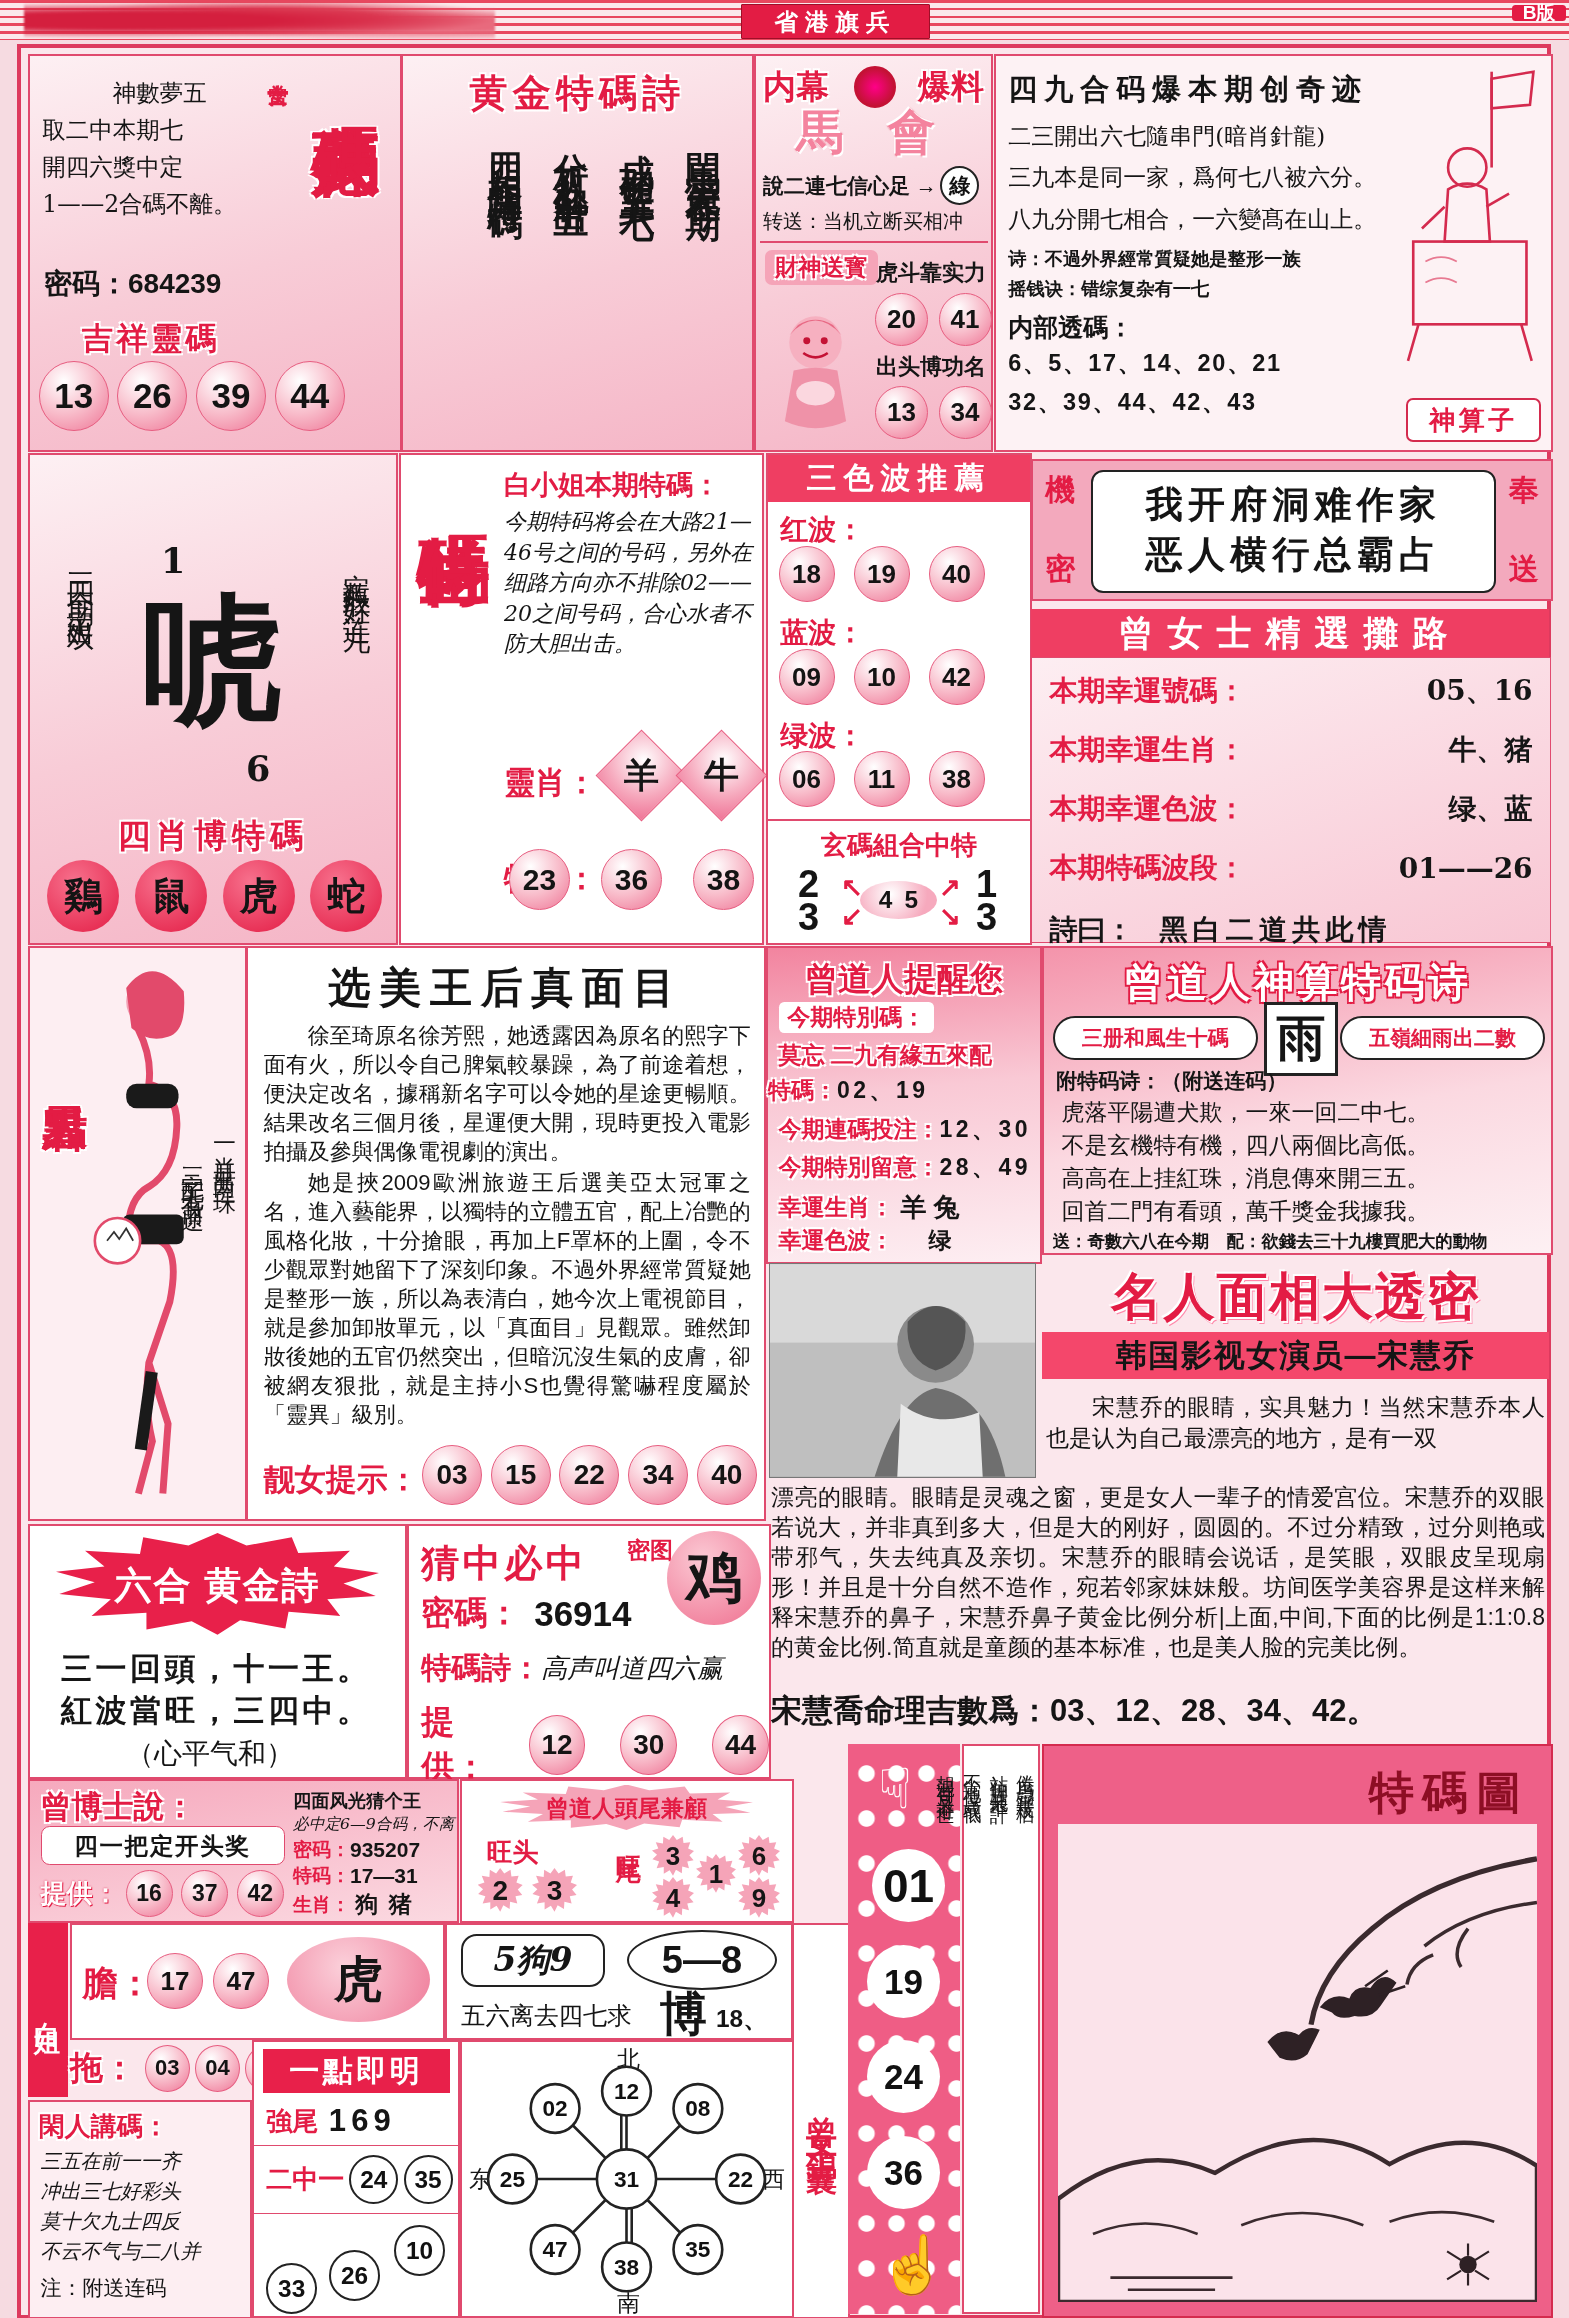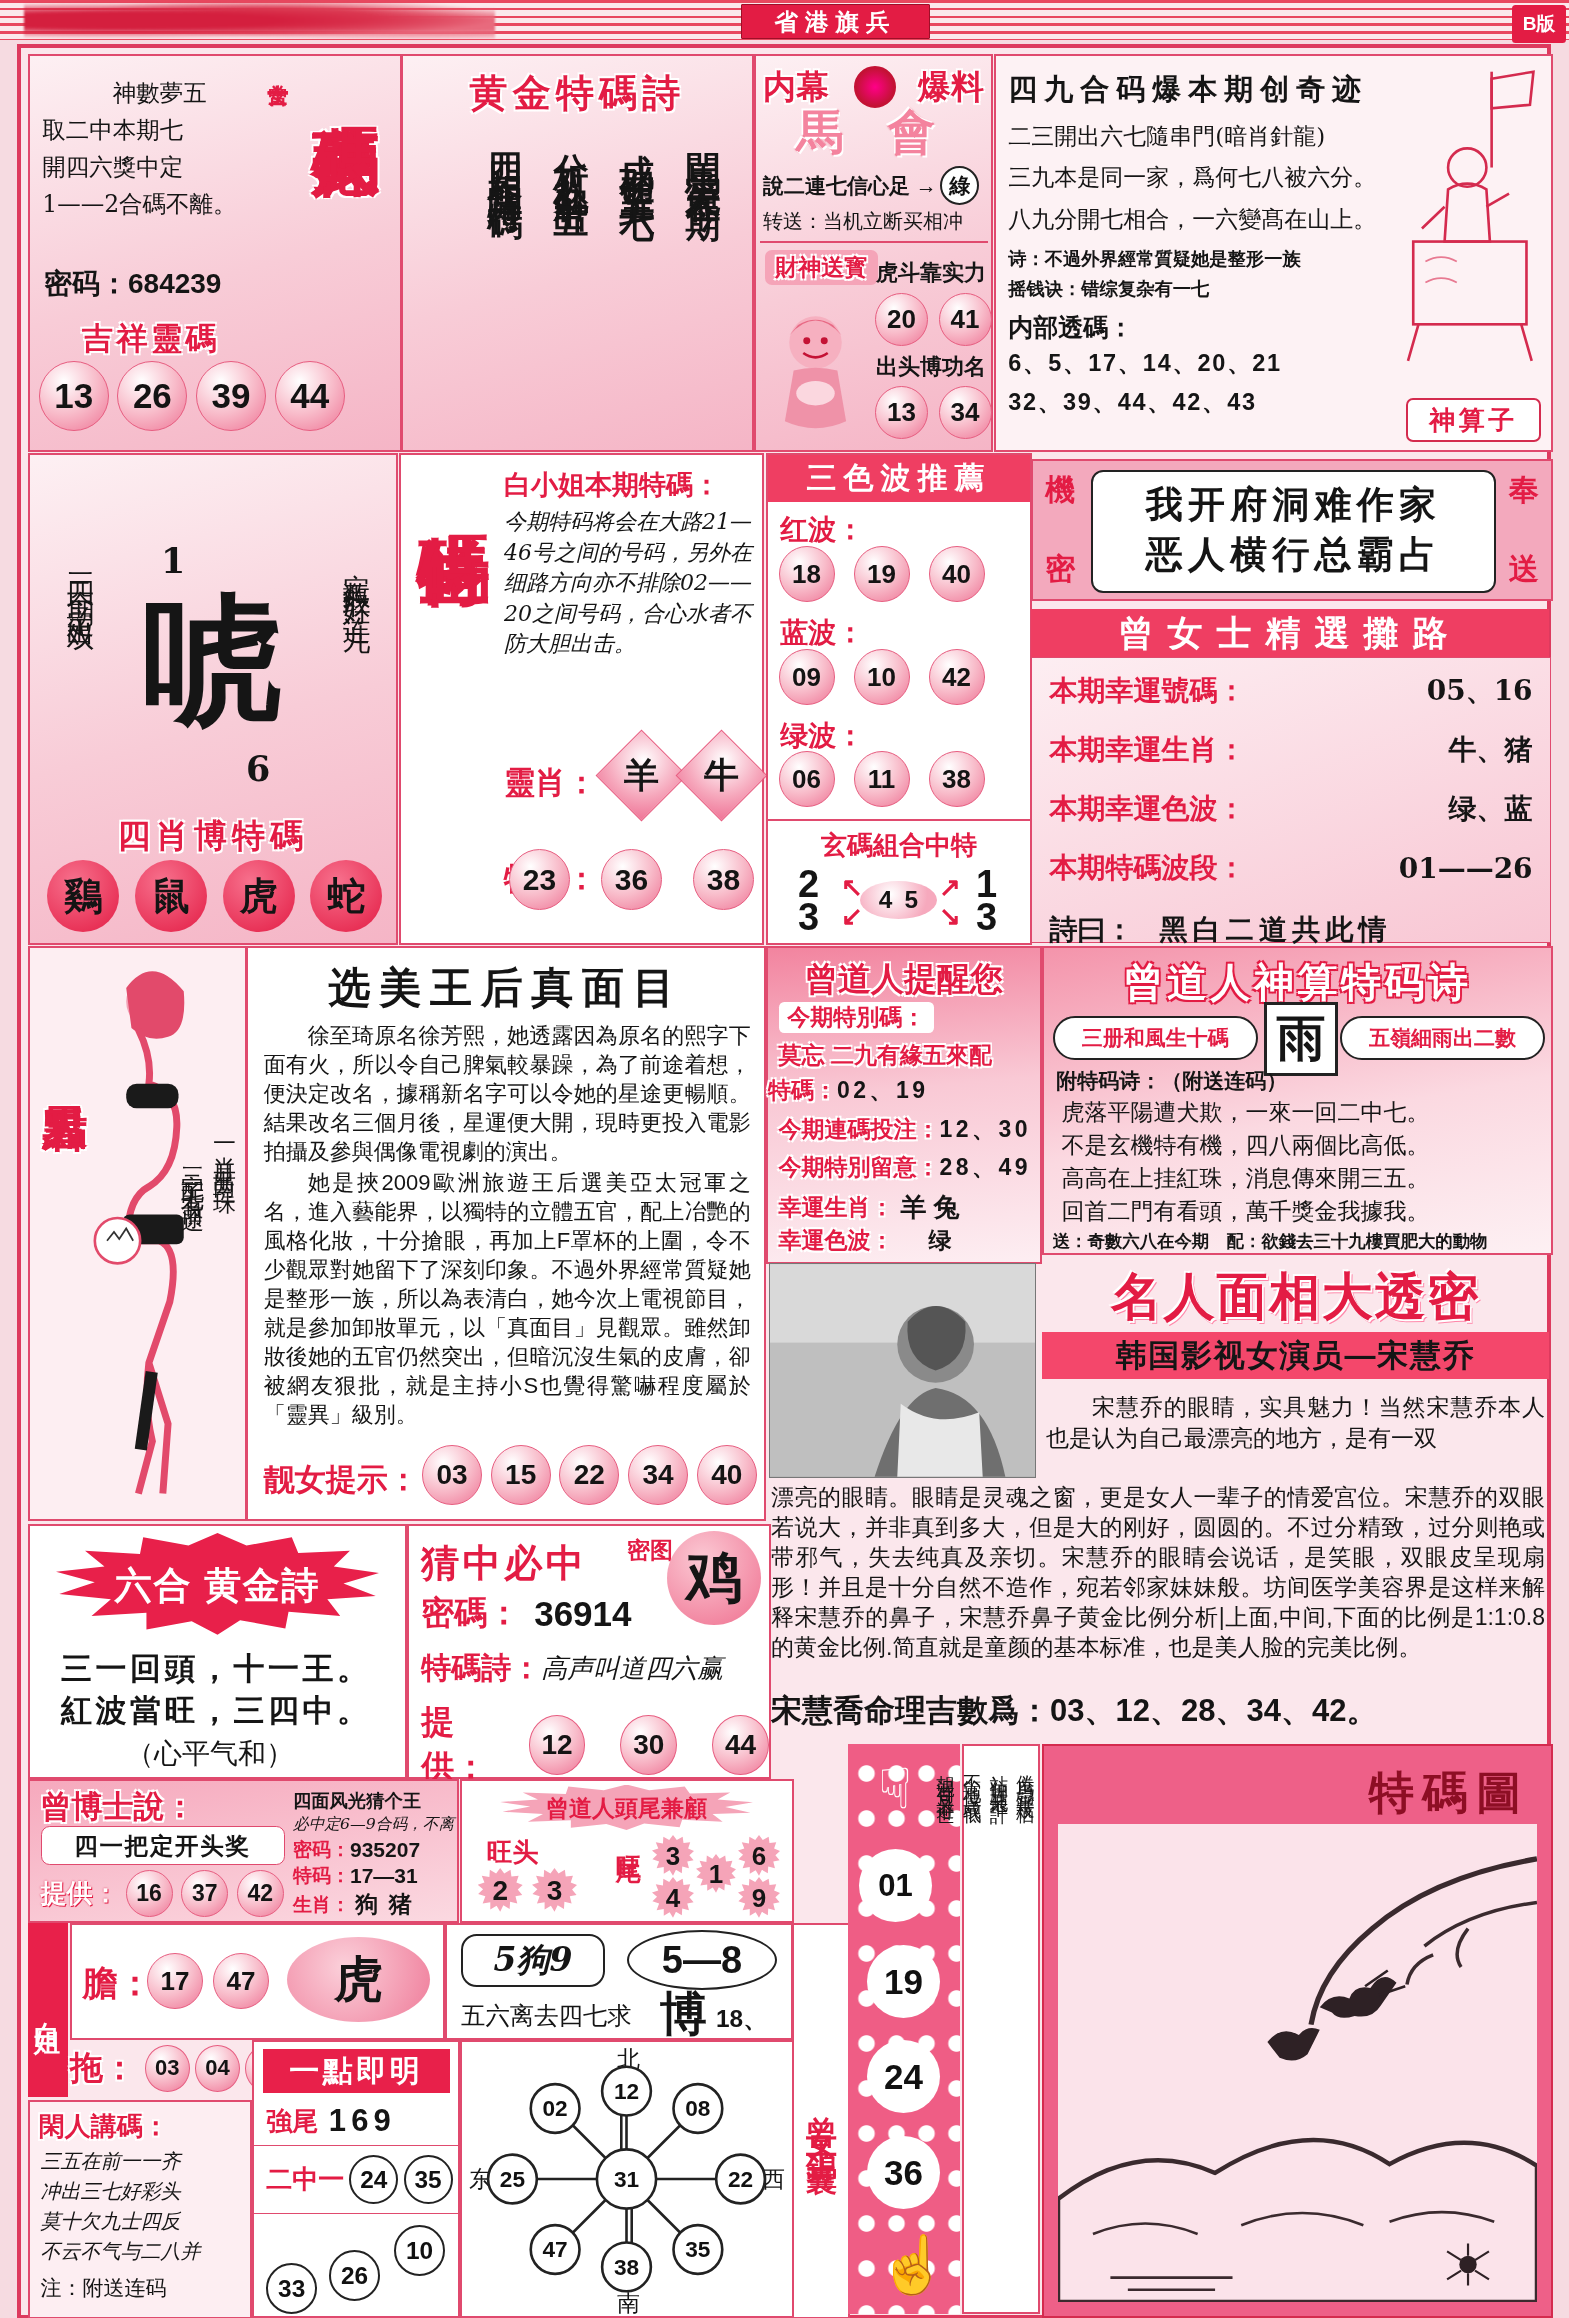--- a/index.html
+++ b/index.html
@@ -31,21 +31,21 @@
   .dia>span{transform:rotate(-45deg)}
   .spark{background:#f5a4b8;clip-path:polygon(50% 0%,59% 12%,73% 4%,75% 19%,91% 17%,86% 32%,100% 38%,89% 48%,99% 60%,84% 63%,88% 79%,72% 75%,71% 91%,57% 83%,50% 97%,42% 84%,28% 92%,28% 76%,11% 79%,17% 63%,1% 58%,12% 47%,0% 37%,15% 32%,9% 17%,26% 20%,27% 4%,41% 12%)}
   .dots{background-image:radial-gradient(circle,#fff 7.8px,transparent 8.7px);background-size:30px 45px;background-position:3.5px 7px}
 </style>
 </head>
 <body>
 
 <div class="abs stripes" style="left:0;top:0;width:1570px;height:40px"></div>
 <div class="abs" style="left:24.4px;top:1.7px;width:471px;height:37px;background:radial-gradient(ellipse at 20% 50%,#d41f3e 0 30%,transparent 70%),radial-gradient(ellipse at 55% 40%,#e04a5f 0 25%,transparent 60%),radial-gradient(ellipse at 85% 60%,#e86a7d 0 20%,transparent 55%);filter:blur(0.9px)"></div>
 <div class="abs ctr" style="left:741px;top:4.4px;width:187px;height:33px;background:#e31c44;color:#fff;font-weight:bold;font-size:23.5px;letter-spacing:7px;border-radius:1px;border:1.7px solid #9d0f28">省港旗兵</div>
-<div class="abs ctr" style="left:1512px;top:5.2px;width:54px;height:38px;background:#e31c44;color:#fff;font-weight:bold;font-size:19px;border-radius:3.5px">B版</div>
+<div class="abs ctr" style="left:1512px;top:5.2px;width:54px;height:16px;background:#e31c44;color:#fff;font-weight:bold;font-size:19px;border-radius:3.5px">B版</div>
 
 <div class="abs" style="left:17.4px;top:44px;width:1526px;height:2267px;border:4.4px solid #dd3a5e;background:#fbe7ec"></div>
 
 <div class="abs box" style="left:28px;top:54px;width:370px;height:394px">
   <div class="abs ser" style="left:12.2px;top:19px;width:235px;font-size:23.5px;line-height:37px">
     <div style="text-align:center">神數夢五</div>
     <div>取二中本期七</div>
     <div>開四六獎中定</div>
     <div>1——2合碼不離。</div>
   </div>
@@ -512,21 +512,21 @@
       <text x="169" y="249">38</text>
       <text x="87" y="229">47</text>
       <text x="38" y="148">25</text>
       <text x="87" y="67">02</text>
     </g>
   </svg>
 </div>
 
 <div class="abs dots" style="left:848px;top:1744px;width:112px;height:570px;background-color:#ef5d85">
   <div class="abs" style="left:30px;top:12.2px;font-size:56px;color:#fff">☟</div>
-  <span class="abs wcirc" style="left:11px;top:105px;width:73px;height:73px;font-size:31px;border:none">01</span>
+  <span class="abs wcirc" style="left:24px;top:105px;width:73px;height:73px;font-size:46px;border:none">01</span>
   <span class="abs wcirc" style="left:19px;top:201px;width:73px;height:73px;font-size:35px;border:none">19</span>
   <span class="abs wcirc" style="left:19px;top:296px;width:73px;height:73px;font-size:35px;border:none">24</span>
   <span class="abs wcirc" style="left:19px;top:392px;width:73px;height:73px;font-size:35px;border:none">36</span>
   <div class="abs" style="left:30px;top:488px;font-size:56px;color:#fff">☝</div>
 </div>
 <div class="abs" style="left:962px;top:1744px;width:78px;height:570px;background:#fff;border:2.6px solid #e04a6e;writing-mode:vertical-rl;text-orientation:upright;padding-top:14px;box-sizing:border-box">
   <div class="ser" style="font-size:18.3px;letter-spacing:5.2px;margin-left:1.7px">倦鸟思歸半枝栖</div>
   <div class="ser" style="font-size:18.3px;letter-spacing:5.2px;margin-left:1.7px">站住脚其他不計</div>
   <div class="ser" style="font-size:18.3px;letter-spacing:5.2px;margin-left:1.7px">不管地位高或低</div>
   <div class="ser" style="font-size:18.3px;letter-spacing:5.2px">胡混苟且又避世</div>

